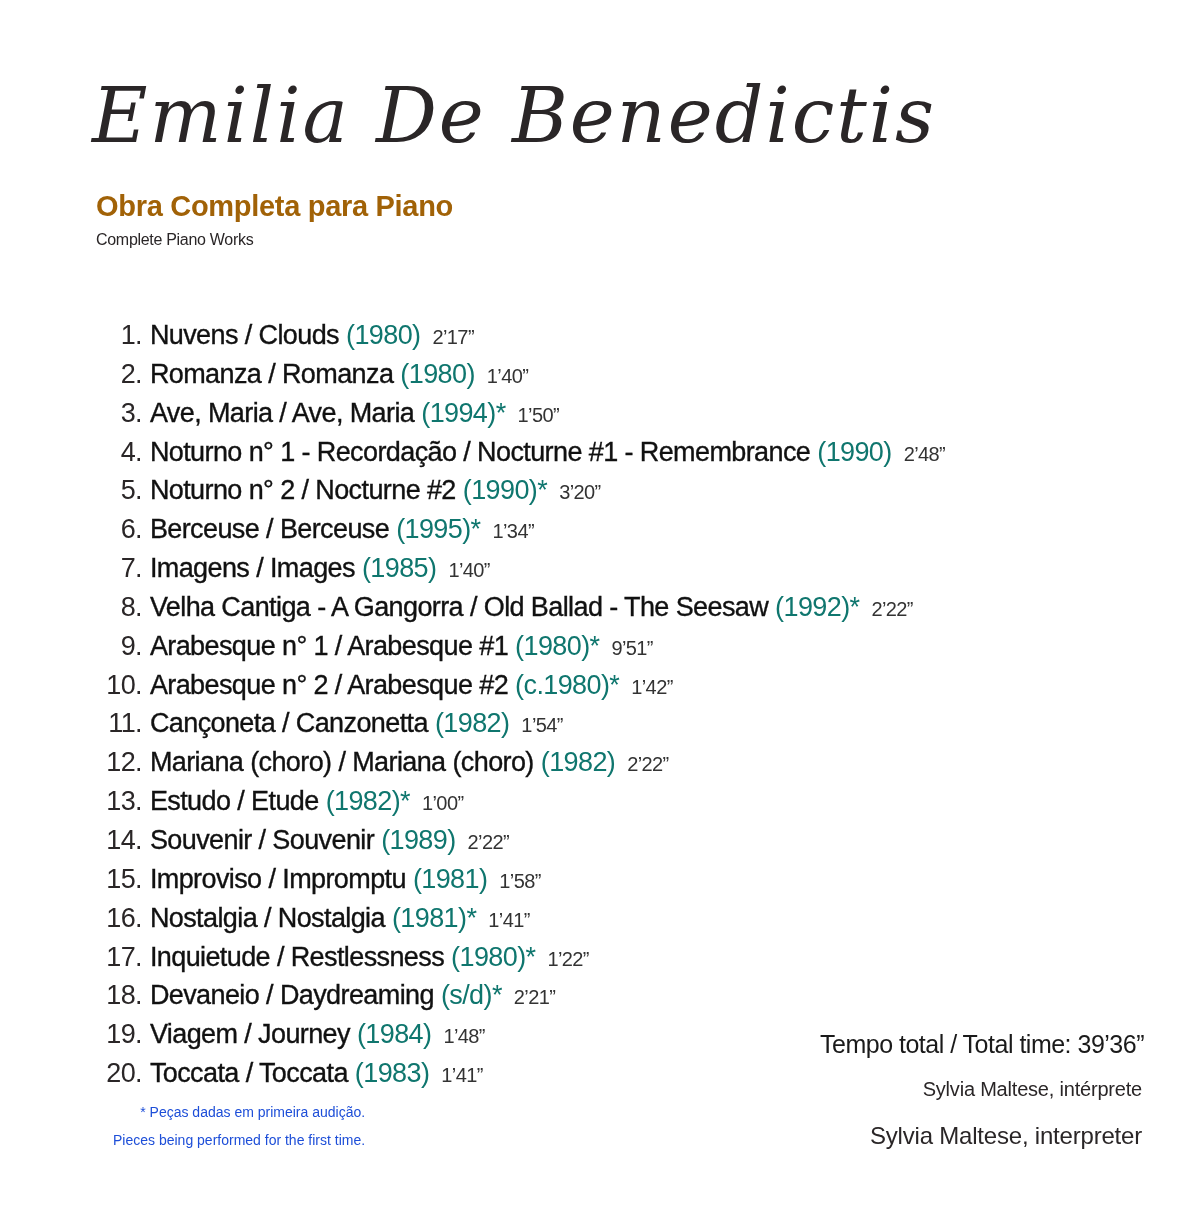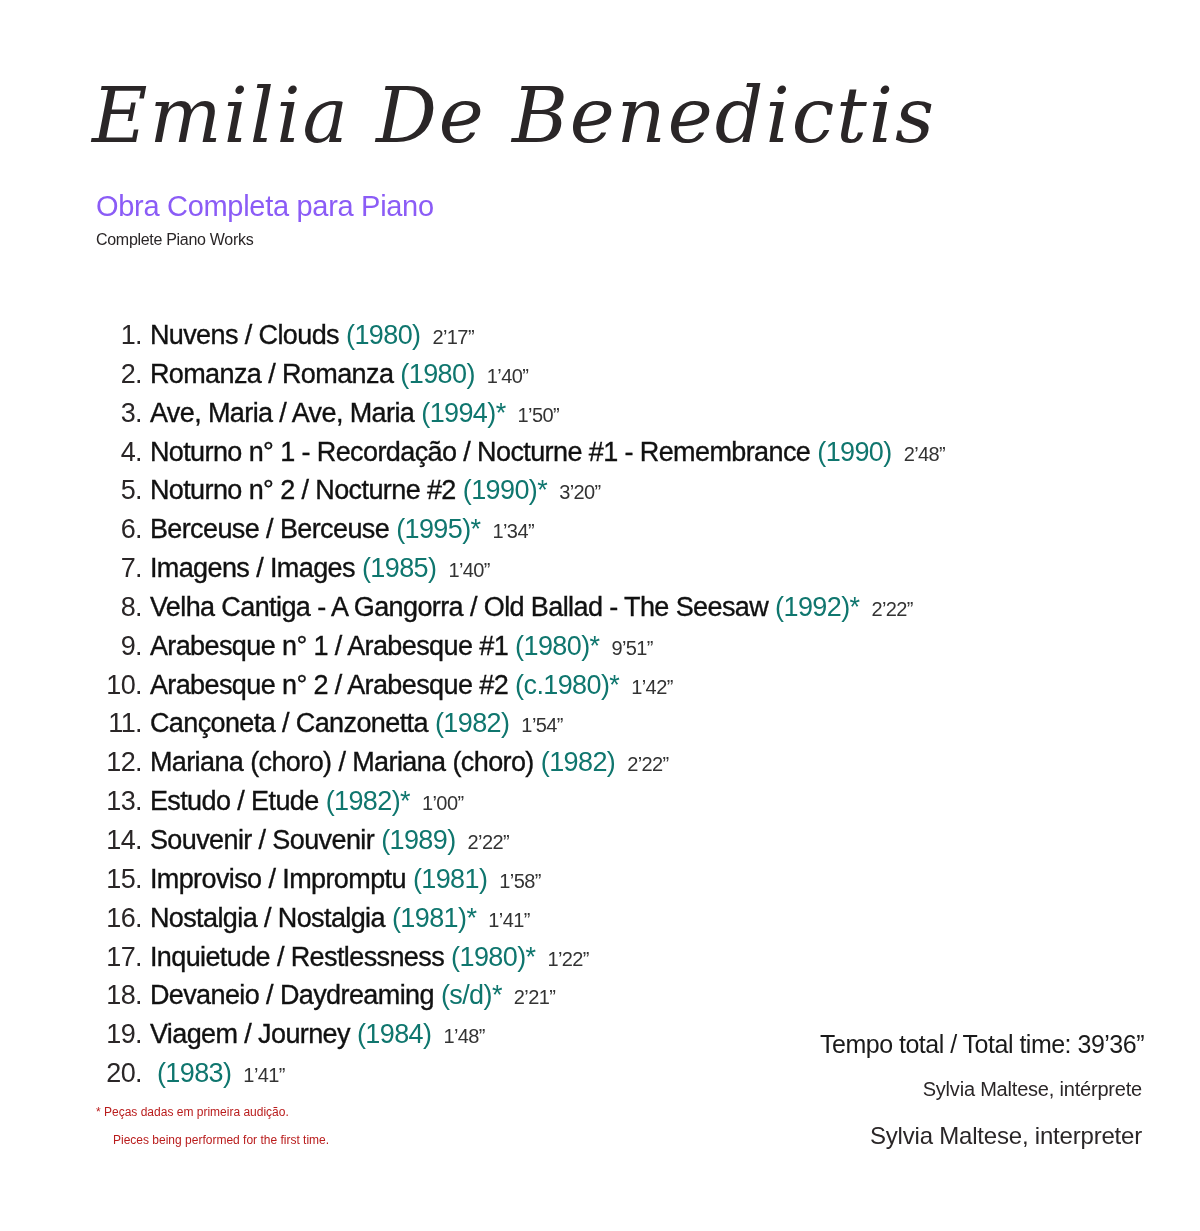--- a/index.html
+++ b/index.html
@@ -3,29 +3,29 @@
 <meta charset="utf-8">
 <style>
   html, body { margin: 0; padding: 0; background: #ffffff; }
   body { width: 1200px; height: 1231px; position: relative; overflow: hidden; color: #231f20; font-family: "Liberation Sans", sans-serif; }
   .title {
     position: absolute; left: 92px; top: 78px;
     font-family: "DejaVu Serif", serif; font-style: italic;
     font-size: 76px; letter-spacing: 2px; color: #2a2627; white-space: nowrap;
     line-height: 1;
   }
-  .subtitle1 { position: absolute; left: 96px; top: 190px; font-size: 29px; font-weight: normal; color: #8b5cf6; letter-spacing: -0.3px; }
+  .subtitle1 { position: absolute; left: 96px; top: 190px; font-size: 29px; font-weight: bold; color: #a16207; letter-spacing: -0.3px; }
   .subtitle2 { position: absolute; left: 96px; top: 231px; font-size: 16px; color: #2a2627; letter-spacing: -0.3px; }
   .tracks { position: absolute; left: 92px; top: 290px; list-style: none; margin: 0; padding: 0; }
   .track { height: 38.85px; display: flex; align-items: baseline; white-space: nowrap; font-size: 27px; letter-spacing: -0.6px; }
   .num { width: 50px; text-align: right; padding-right: 1px; color: #2a2627; font-weight: normal; }
   .name { color: #111; font-weight: normal; -webkit-text-stroke: 0.35px #111; }
   .year { color: #0f766e; font-weight: normal; margin-left: 7px; }
   .dur { color: #333; font-size: 20px; margin-left: 12px; margin-top: 36px; }
-  .footnote { position: absolute; left: 96px; top: 1098px; font-size: 12px; color: #b91c1c; line-height: 28px; }
+  .footnote { position: absolute; left: 96px; top: 1098px; font-size: 14px; color: #1d4ed8; line-height: 28px; text-align: right; }
   .footnote .l2 { padding-left: 17px; display: block; }
   .total { position: absolute; right: 56px; top: 1030px; font-size: 25px; color: #1a1a1a; letter-spacing: -0.5px; }
   .performer1 { position: absolute; right: 58px; top: 1078px; font-size: 20px; color: #2a2627; letter-spacing: -0.2px; }
   .performer2 { position: absolute; right: 58px; top: 1122px; font-size: 24px; color: #2a2627; letter-spacing: -0.2px; }
 </style>
 </head>
 <body>
 
 <div class="title">Emilia De Benedictis</div>
 <div class="subtitle1">Obra Completa para Piano</div>
@@ -44,21 +44,21 @@
   <li class="track"><span class="num">10.</span>&nbsp;<span class="name">Arabesque n° 2 / Arabesque #2</span><span class="year">(c.1980)*</span><span class="dur">1’42”</span></li>
   <li class="track"><span class="num">11.</span>&nbsp;<span class="name">Cançoneta / Canzonetta</span><span class="year">(1982)</span><span class="dur">1’54”</span></li>
   <li class="track"><span class="num">12.</span>&nbsp;<span class="name">Mariana (choro) / Mariana (choro)</span><span class="year">(1982)</span><span class="dur">2’22”</span></li>
   <li class="track"><span class="num">13.</span>&nbsp;<span class="name">Estudo / Etude</span><span class="year">(1982)*</span><span class="dur">1’00”</span></li>
   <li class="track"><span class="num">14.</span>&nbsp;<span class="name">Souvenir / Souvenir</span><span class="year">(1989)</span><span class="dur">2’22”</span></li>
   <li class="track"><span class="num">15.</span>&nbsp;<span class="name">Improviso / Impromptu</span><span class="year">(1981)</span><span class="dur">1’58”</span></li>
   <li class="track"><span class="num">16.</span>&nbsp;<span class="name">Nostalgia / Nostalgia</span><span class="year">(1981)*</span><span class="dur">1’41”</span></li>
   <li class="track"><span class="num">17.</span>&nbsp;<span class="name">Inquietude / Restlessness</span><span class="year">(1980)*</span><span class="dur">1’22”</span></li>
   <li class="track"><span class="num">18.</span>&nbsp;<span class="name">Devaneio / Daydreaming</span><span class="year">(s/d)*</span><span class="dur">2’21”</span></li>
   <li class="track"><span class="num">19.</span>&nbsp;<span class="name">Viagem / Journey</span><span class="year">(1984)</span><span class="dur">1’48”</span></li>
-  <li class="track"><span class="num">20.</span>&nbsp;<span class="year">(1983)</span><span class="dur">1’41”</span></li>
+  <li class="track"><span class="num">20.</span>&nbsp;<span class="name">Toccata / Toccata</span><span class="year">(1983)</span><span class="dur">1’41”</span></li>
 </ul>
 
 <div class="footnote">
   <span>* Peças dadas em primeira audição.</span>
   <span class="l2">Pieces being performed for the first time.</span>
 </div>
 
 <div class="total">Tempo total / Total time: 39’36”</div>
 <div class="performer1">Sylvia Maltese, intérprete</div>
 <div class="performer2">Sylvia Maltese, interpreter</div>

